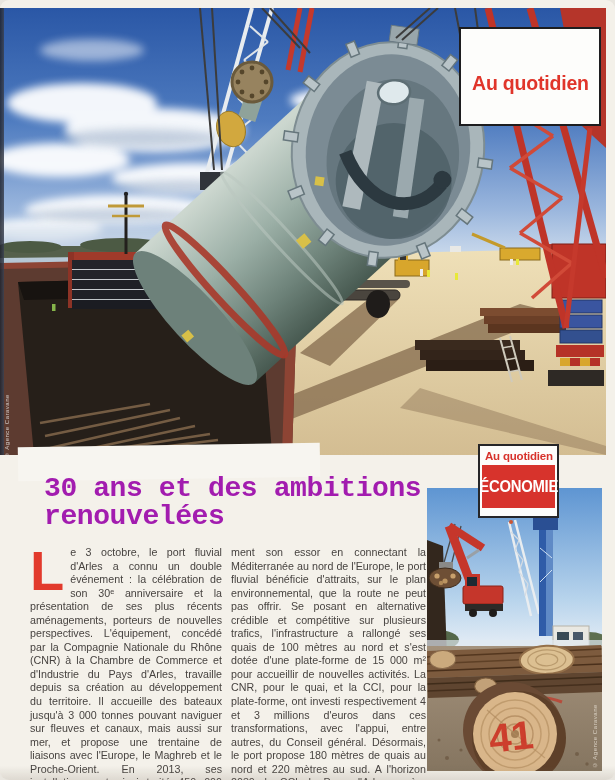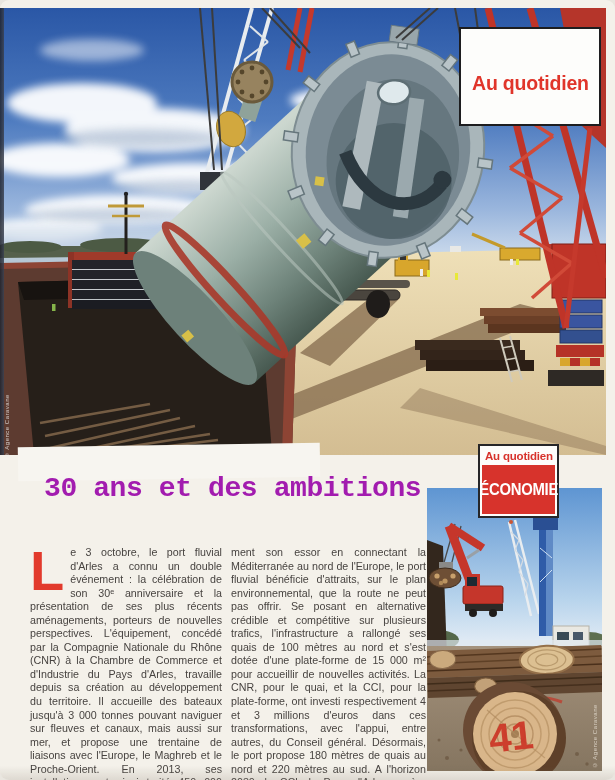--- a/index.html
+++ b/index.html
@@ -20,21 +20,21 @@
   
   .col{position:absolute;top:546px;font-size:10.7px;line-height:13.55px;color:#474340;text-align:justify;}
   #col1{left:30px;width:192px;}
   #col2{left:231px;width:195px;}
   .dropcap{float:left;color:#e23a2c;font-weight:bold;font-size:56px;line-height:46px;height:52px;
            padding:2px 6px 0 0;font-family:"Liberation Sans",sans-serif;}
   
   .eco-badge{position:absolute;left:478px;top:444px;width:81px;height:74px;background:#fdfdfb;
              border:2px solid #262628;box-sizing:border-box;z-index:5;}
   .eco-kicker{color:#d7332c;font-weight:bold;font-size:11.5px;padding:4px 0 0 5px;letter-spacing:-0.2px;}
-  .eco-label{margin:3px 2px 2px 2px;height:49px;background:#d7332c;display:flex;align-items:center;justify-content:center;}
+  .eco-label{margin:3px 2px 2px 2px;height:43px;background:#d7332c;display:flex;align-items:center;justify-content:center;}
   .eco-label span{color:#fff;font-weight:bold;font-size:16.5px;transform:scaleX(.9);letter-spacing:-0.3px;}
   
   #bottom-photo{position:absolute;left:427px;top:488px;width:175px;height:283px;overflow:hidden;background:#8fb4dc;}
   
   .vcred{position:absolute;writing-mode:vertical-rl;transform:rotate(180deg);font-size:6px;
          color:#ececec;opacity:.8;letter-spacing:.5px;}
   #cred-main{left:4px;top:388px;height:70px;}
   #cred-bottom{left:592px;top:698px;height:70px;color:#e9e2d6;}
   .paper-shade{position:absolute;left:0;bottom:0;width:615px;height:14px;
                background:linear-gradient(180deg,rgba(0,0,0,0),rgba(120,110,95,.18));}
@@ -316,20 +316,21 @@
 
   <div class="top-badge">
     <span>Au quotidien</span>
   </div>
 
   <div class="vcred" id="cred-main">© Agence Caravane</div>
 
   <div class="kicker-box"></div>
   <div class="headline">
     <div>30 ans et des ambitions</div>
+    <div>renouvelées</div>
   </div>
 
   <div class="col" id="col1">
     <span class="dropcap">L</span><span>e 3 octobre, le port fluvial d'Arles a connu un double événement : la célébration de son 30ᵉ anniversaire et la présentation de ses plus récents aménagements, porteurs de nouvelles perspectives. L'équipement, concédé par la Compagnie Nationale du Rhône (CNR) à la Chambre de Commerce et d'Industrie du Pays d'Arles, travaille depuis sa création au développement du territoire. Il accueille des bateaux jusqu'à 3 000 tonnes pouvant naviguer sur fleuves et canaux, mais aussi sur mer, et propose une trentaine de liaisons avec l'Europe, le Maghreb et le Proche-Orient. En 2013, ses installations ont ainsi traité 450 000 tonnes de marchandises, principalement constituées de produits forestiers (bois scié, bois rond, pâte à papier...), agricoles (céréales, engrais...) et de minéraux bruts (ballast ferroviaire, sel de déneigement...). Si le projet de création d'une liaison Rhône-Rhin, abandonné par l'État en 1997, aurait accéléré vraisemblable-</span>
   </div>
   <div class="col" id="col2">
     <span>ment son essor en connectant la Méditerranée au nord de l'Europe, le port fluvial bénéficie d'attraits, sur le plan environnemental, que la route ne peut pas offrir. Se posant en alternative crédible et compétitive sur plusieurs trafics, l'infrastructure a rallongé ses quais de 100 mètres au nord et s'est dotée d'une plate-forme de 15 000 m² pour accueillir de nouvelles activités. La CNR, pour le quai, et la CCI, pour la plate-forme, ont investi respectivement 4 et 3 millions d'euros dans ces transformations, avec l'appui, entre autres, du Conseil général. Désormais, le port propose 180 mètres de quais au nord et 220 mètres au sud. A l'horizon 2030, la CCI du Pays d'Arles espère atteindre un trafic d'un million de tonnes par l'attraction de nouveaux flux de marchandises en conteneurs, en complémentarité avec le port de Marseille-Fos, ou d'activités (stockage d'engrais spéciaux, produits de recyclage...).</span>
   </div>
 
   <div class="eco-badge">

